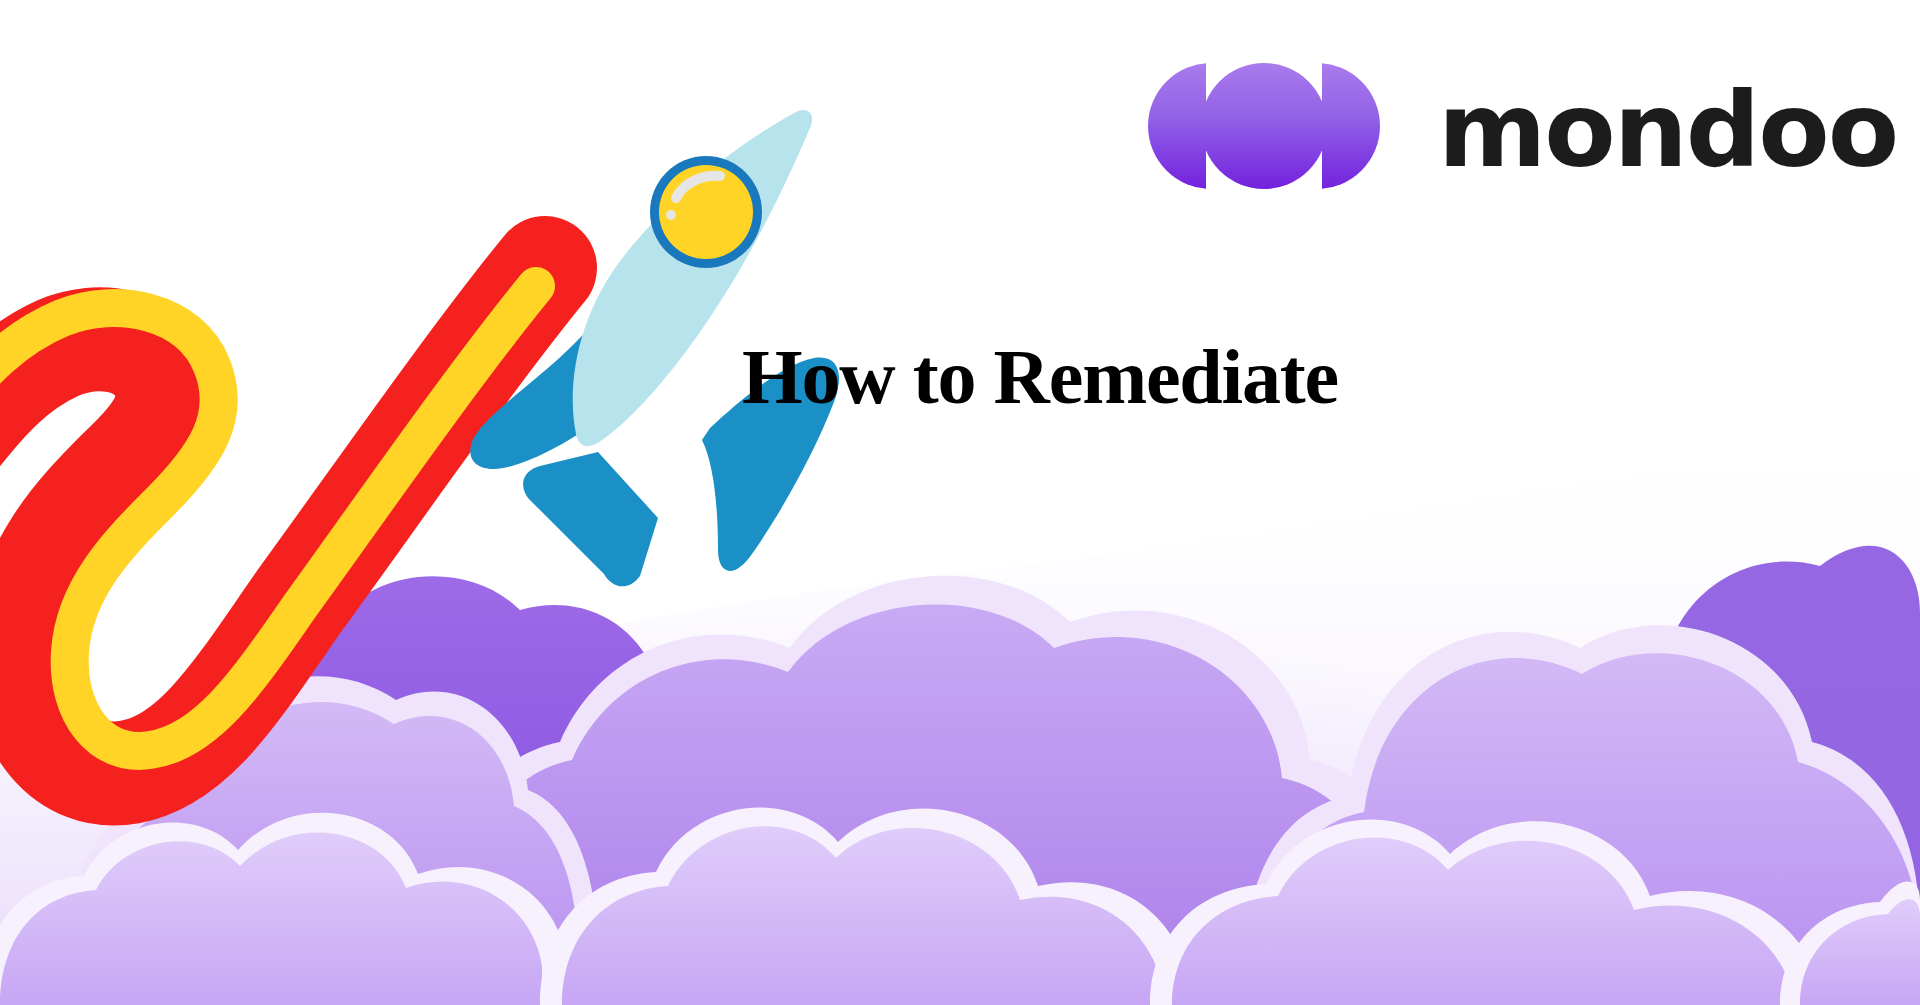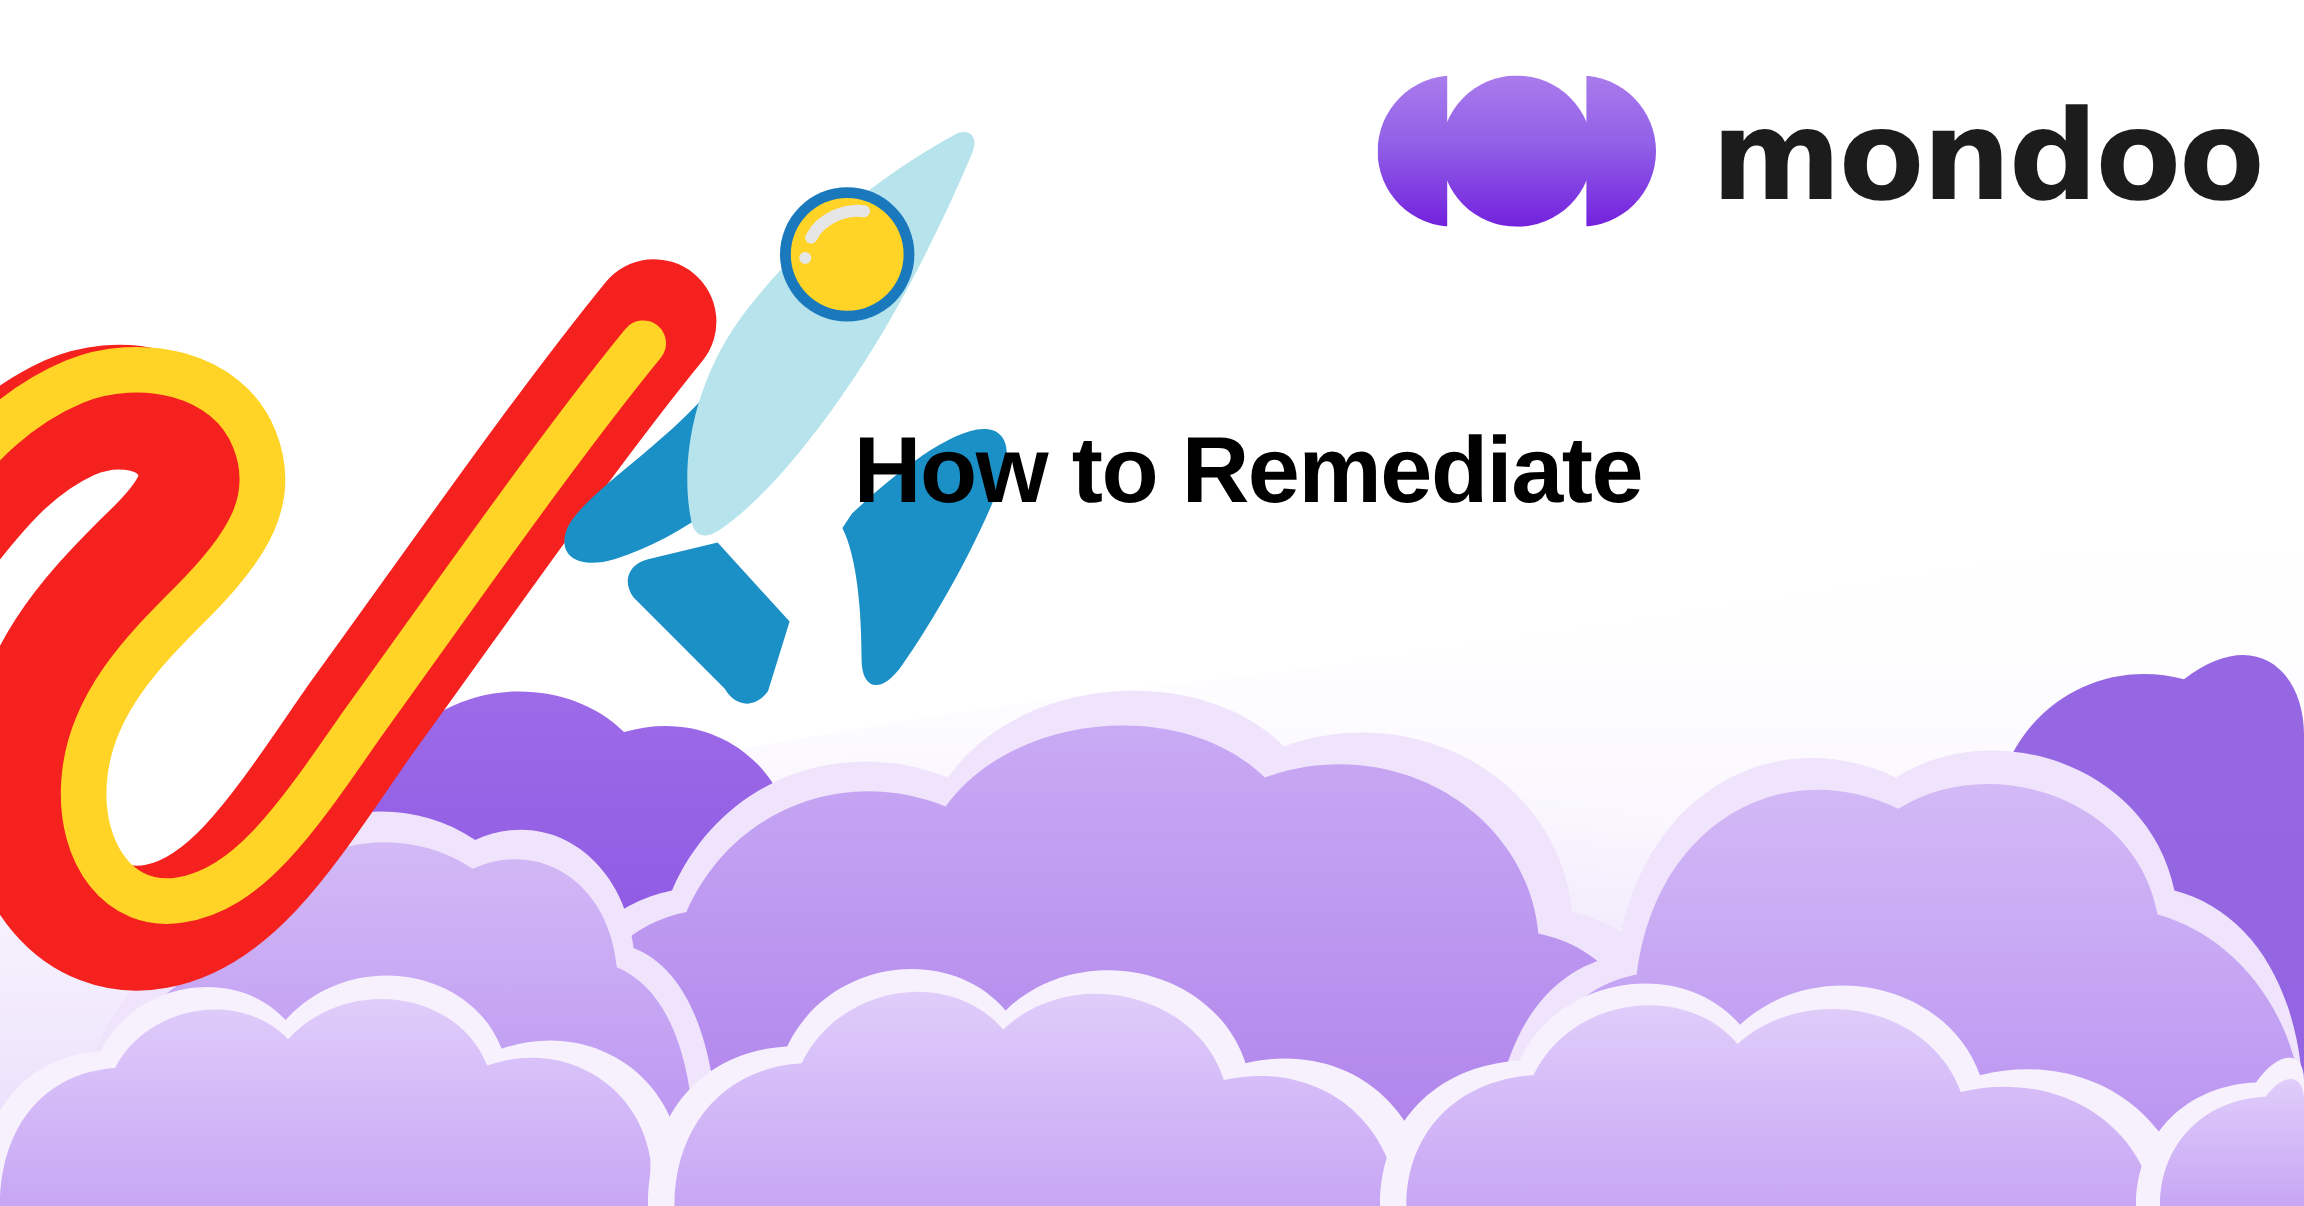--- a/index.html
+++ b/index.html
@@ -43,41 +43,41 @@
     gap: 42px;
   }
   .logo-mark { display: block; }
   .wordmark {
     font-family: "DejaVu Sans", "Liberation Sans", sans-serif;
     font-weight: 700;
     font-size: 104px;
     letter-spacing: -2px;
     color: #1c1c1c;
     line-height: 1;
-    margin: 4px;
+    margin: 16px;
     white-space: nowrap;
     transform: translateY(4px);
   }
   
   .headline {
     position: absolute;
     left: 640px;
     top: 322px;
     width: 800px;
     text-align: center;
     z-index: 40;
   }
   .headline-line {
-    font-family: Liberation Sans, sans-serif;
+    font-family: Liberation Serif, serif;
     font-weight: 700;
     font-size: 78px;
     line-height: 1.32;
     letter-spacing: -1.2px;
     color: #000000;
-    margin: 18px;
+    margin: 4px;
     white-space: nowrap;
   }
   .rocket-wrap {
     position: absolute;
     left: 0;
     top: 0;
     z-index: 30;
   }
   .clouds-wrap {
     position: absolute;

